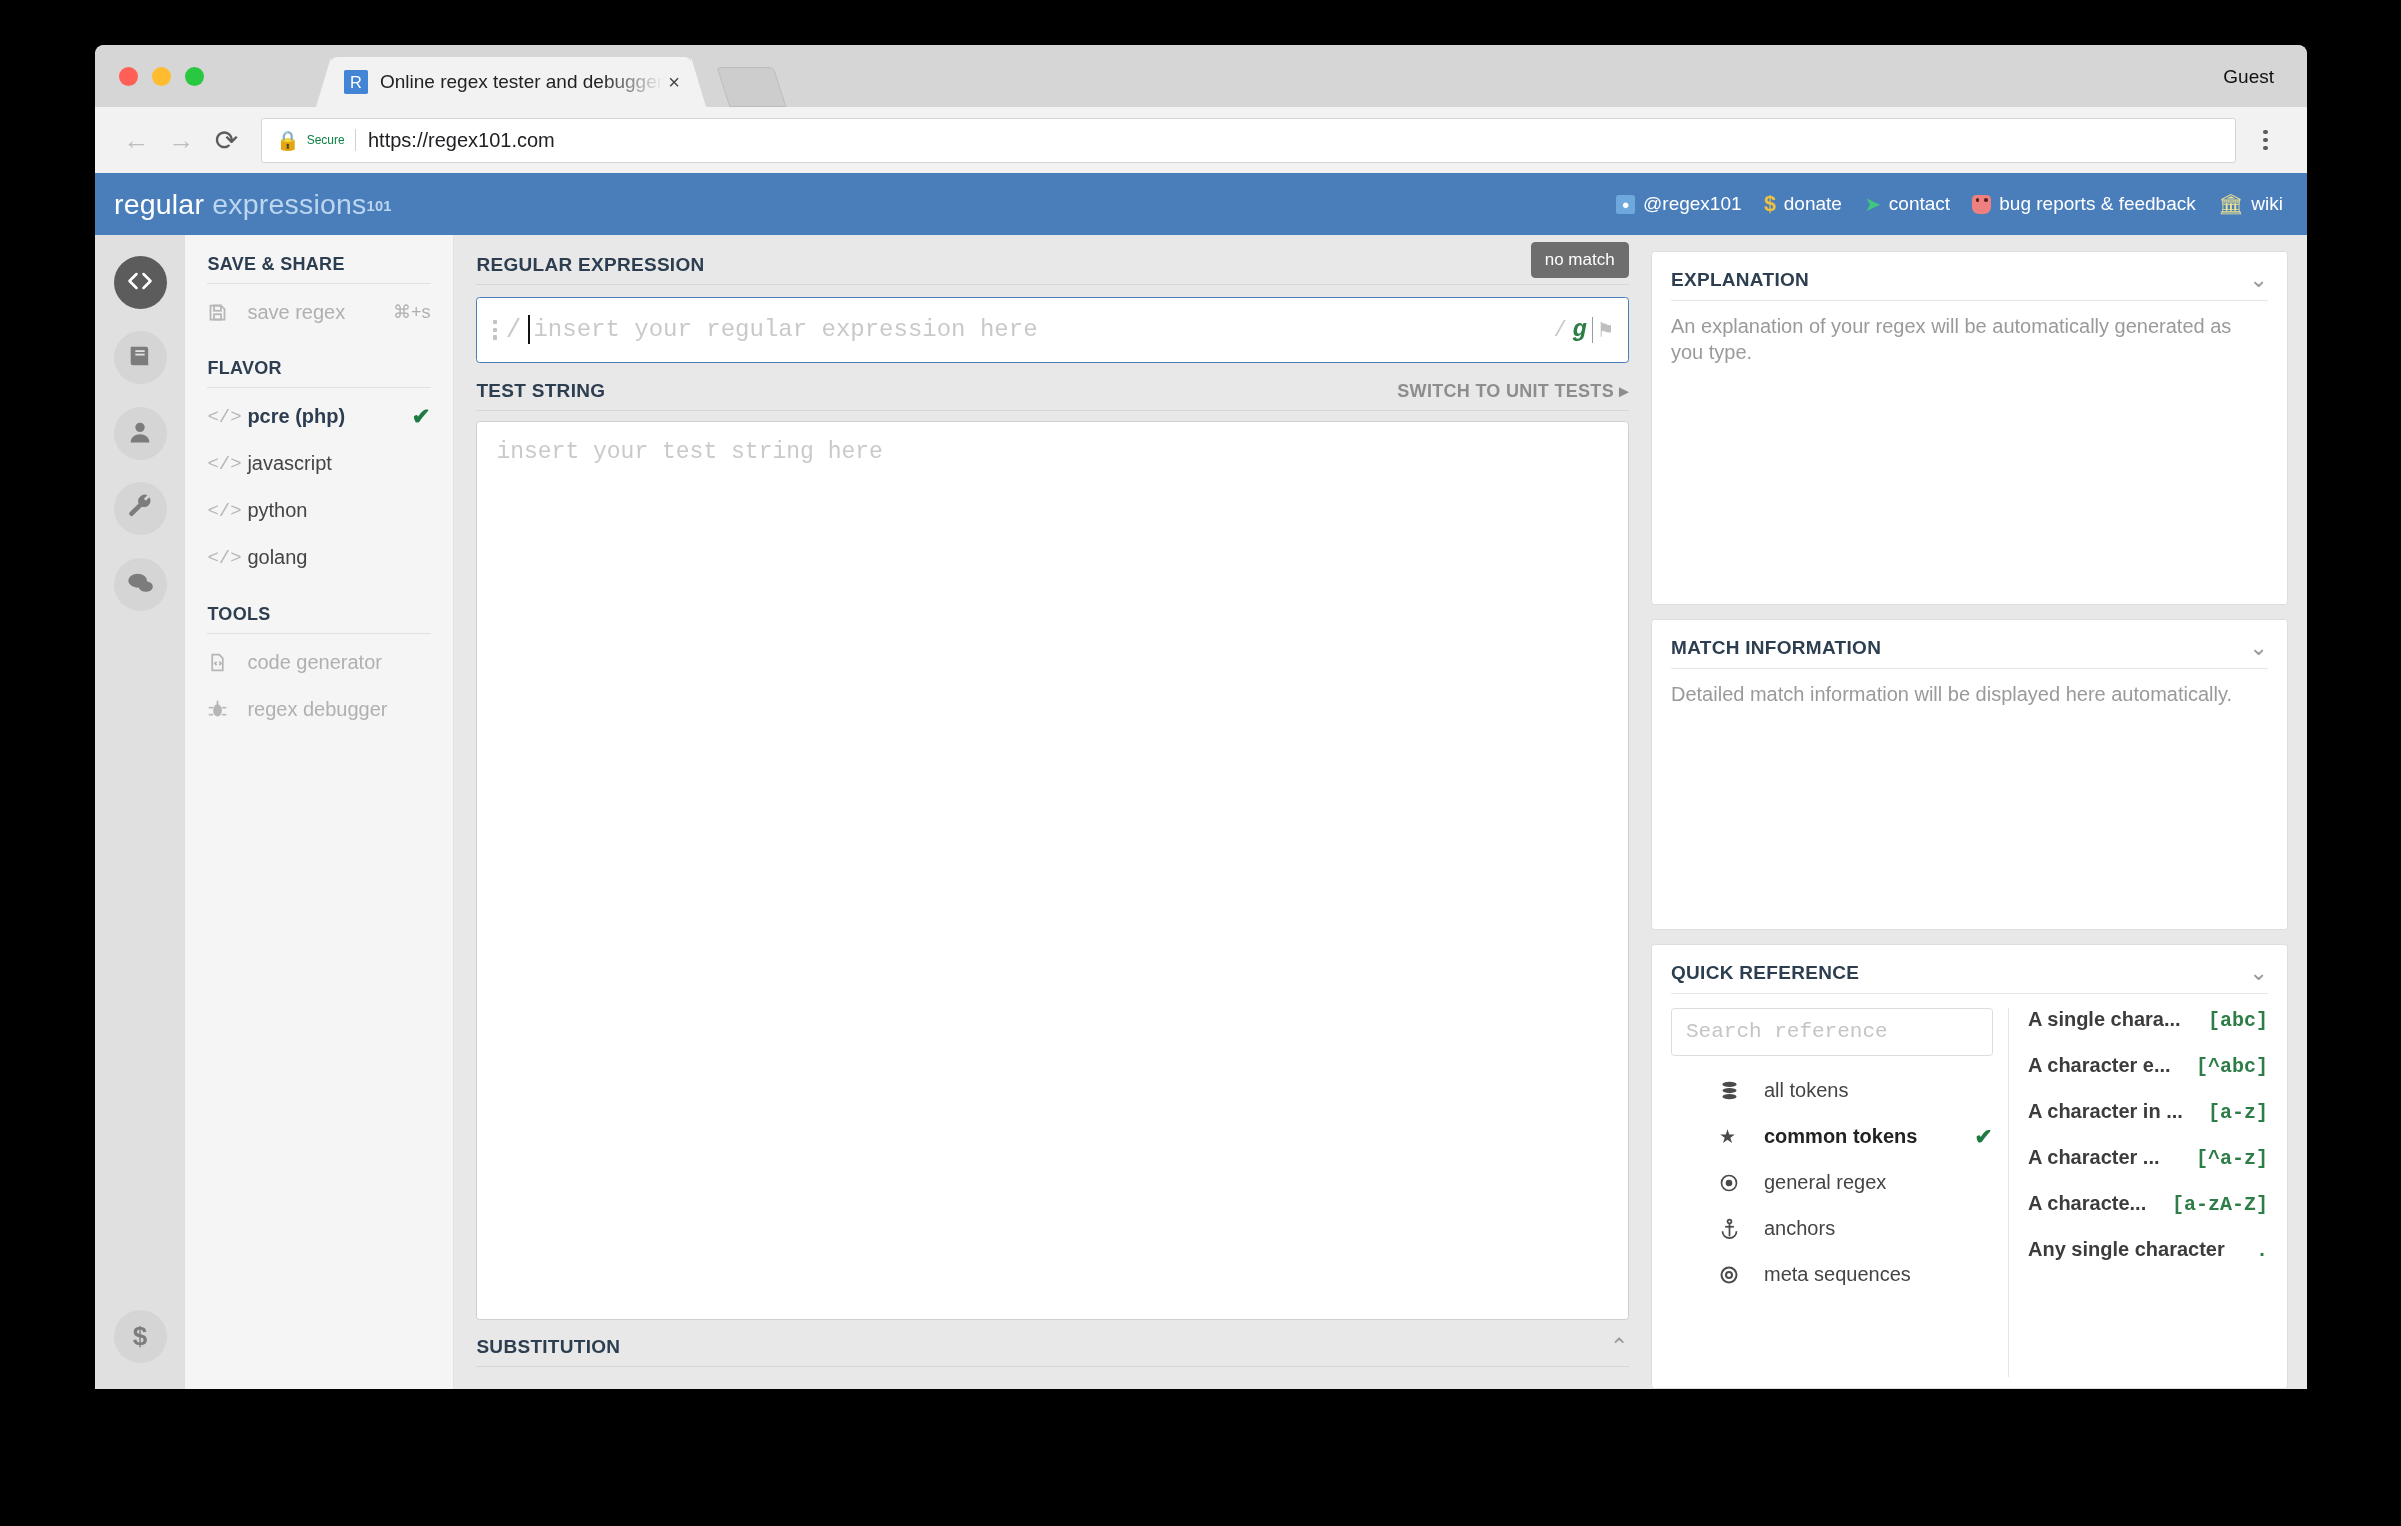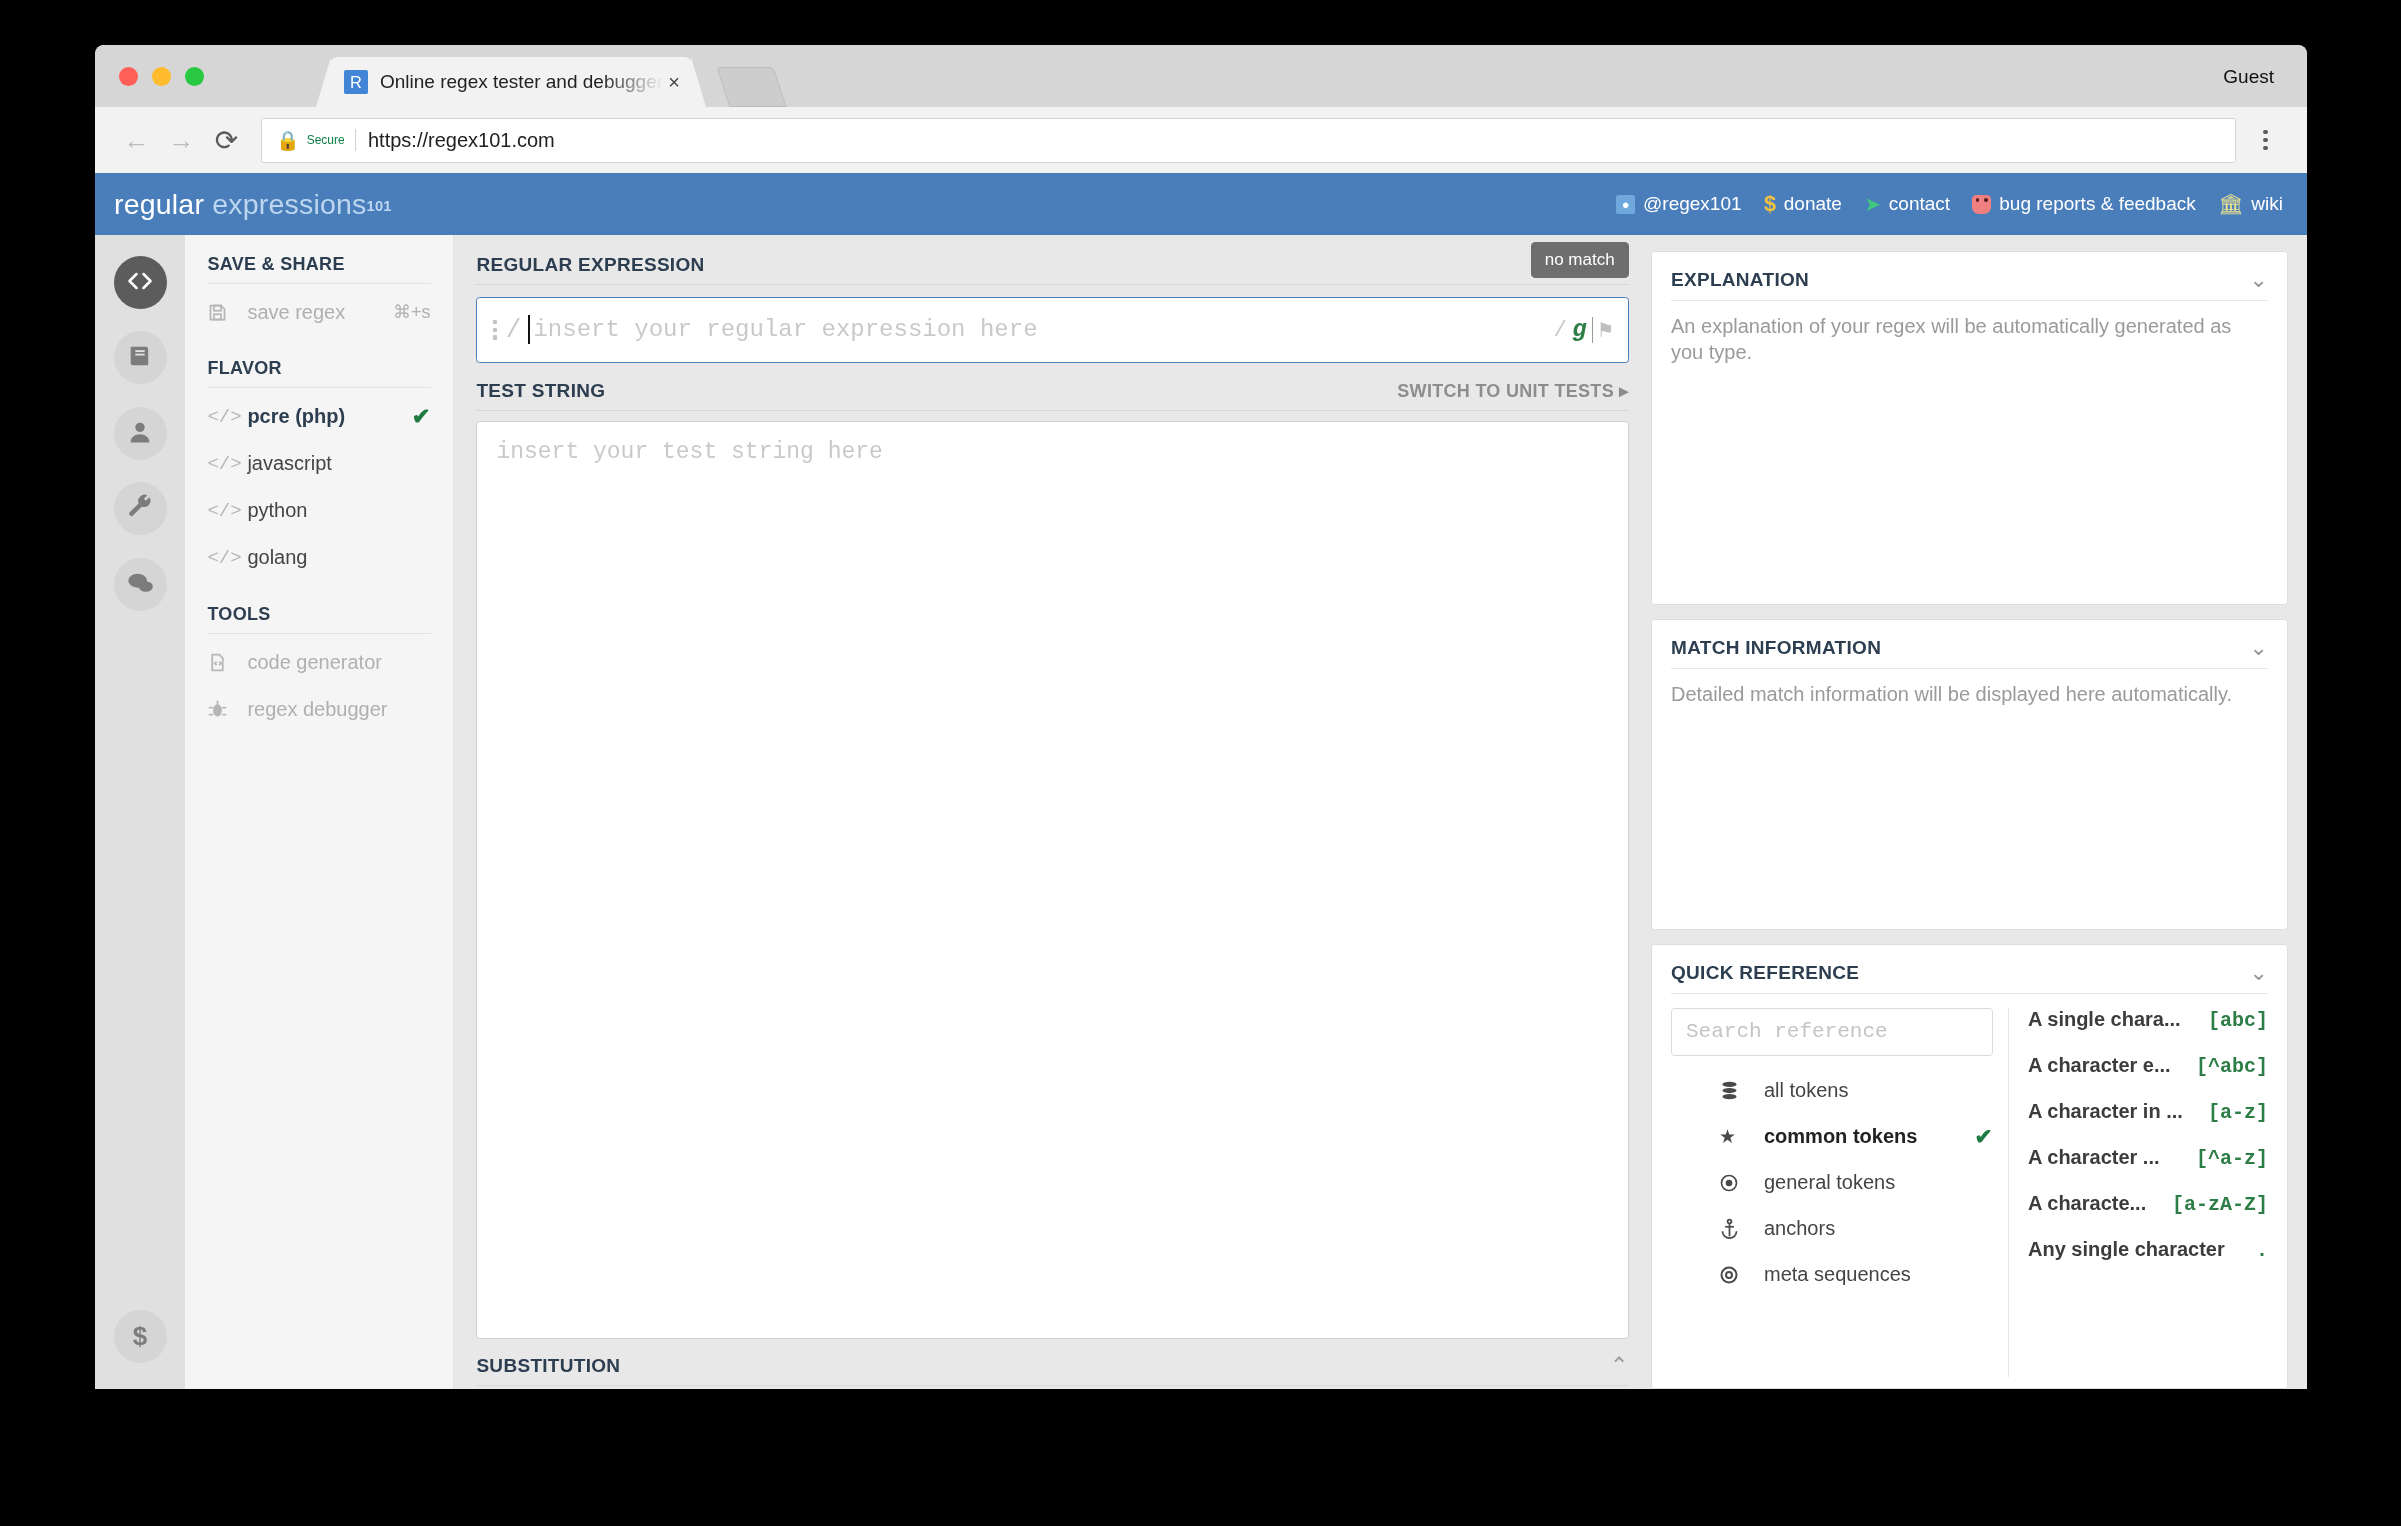--- a/index.html
+++ b/index.html
@@ -207,21 +207,21 @@
   .flag-ic { color:#bfbfbf; font-size:22.4px; }
 
   #teststring-head { margin-top: 17px; }
   #test-box {
     margin-top: 10.4px; flex: 1; background:#fff;
     border:0.9px solid #cfcfcf; border-radius:3.5px;
     padding: 17px 19px;
     font-family:"Liberation Mono", monospace; font-size:23px; color:#c9c9c9;
     min-height: 0;
   }
-  #subst-head { margin-top: 15.5px; margin-bottom: 3px;}
+  #subst-head { margin-top: 15.5px; margin-bottom: 22px;}
   .chev { color:#9a9a9a; font-size: 22.4px; line-height:1; }
 
   
   #right {
     width: 656px; flex:none; background:#e8e8e8;
     padding: 15.5px 19px 0 0; display:flex;flex-direction:column; gap: 14px;
     min-width:0;
   }
   .panel {
     background:#fff; border:0.9px solid #dedede; border-radius:3.5px;
@@ -537,21 +537,21 @@
                   <span class="qi-check">✔</span>
                 </div>
 
                 <div class="qr-item">
                   <span class="qi-ic">
                     <svg viewBox="0 0 24 24" width="20" height="20" fill="none" stroke="currentColor" stroke-width="2">
                         <circle cx="12" cy="12" r="9"></circle>
                         <circle cx="12" cy="12" r="3" fill="currentColor"></circle>
                       </svg>
                   </span>
-                  <span class="qi-label">general tokens</span>
+                  <span class="qi-label">general regex</span>
                 </div>
 
                 <div class="qr-item">
                   <span class="qi-ic">
                     <svg viewBox="0 0 24 24" width="21" height="21" fill="none" stroke="currentColor" stroke-width="2">
                         <circle cx="12" cy="4" r="2.2"></circle>
                         <path d="M12 6.5V21"></path>
                         <path d="M7 10h10"></path>
                         <path d="M4 15a8 8 0 0 0 16 0"></path>
                       </svg>

